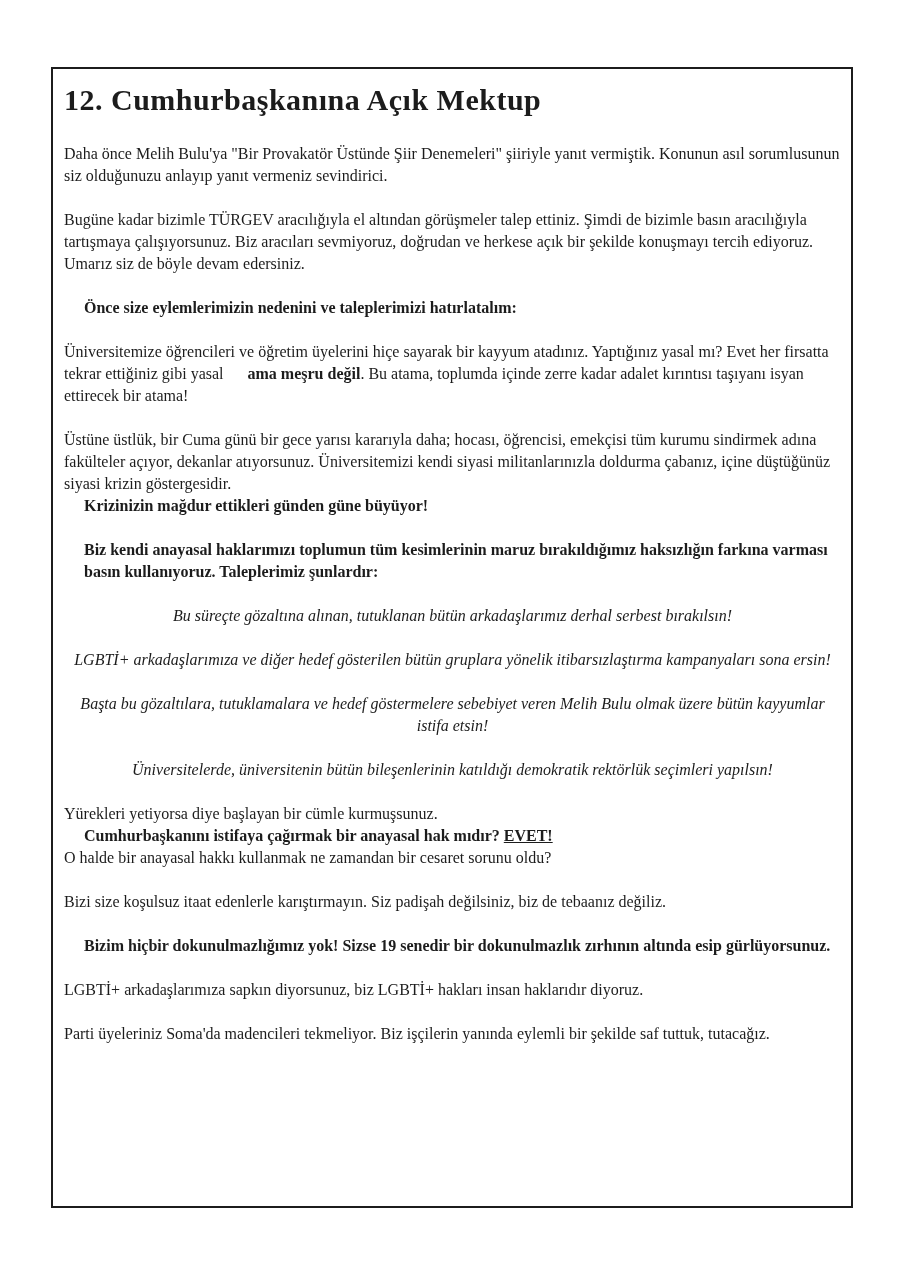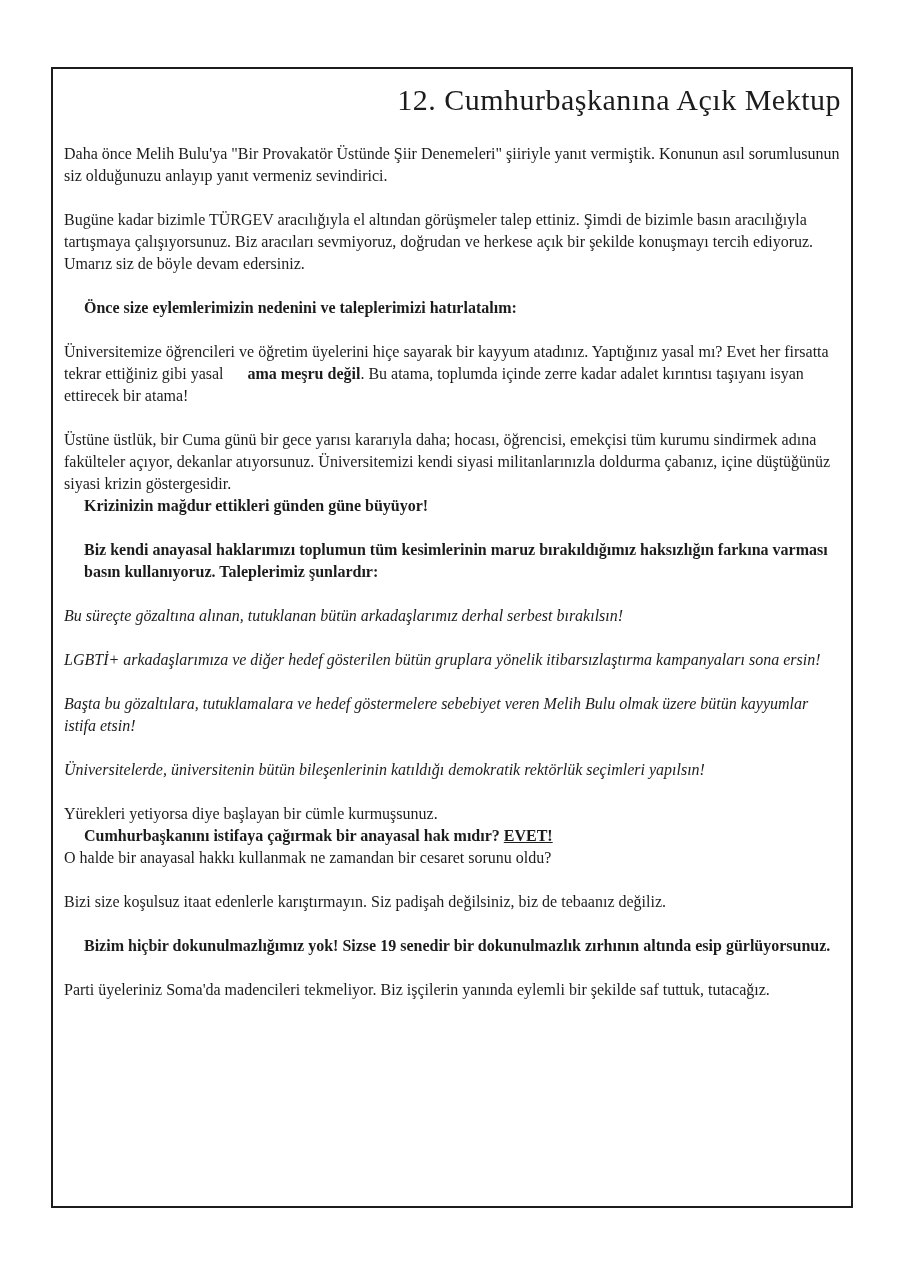--- a/index.html
+++ b/index.html
@@ -21,32 +21,32 @@
     top: 67px;
     width: 802px;
     height: 1141px;
     box-sizing: border-box;
     border: 2px solid #1c1c1c;
     background: #ffffff;
     padding: 10px 10px 0 11px;
   }
   .letter-title {
     font-size: 30px;
-    font-weight: normal;
-    text-align: right;
+    font-weight: bold;
+    text-align: left;
     margin: 4px 0 26px 0;
     letter-spacing: 0.5px;
   }
   .para {
     font-size: 16px;
     line-height: 22px;
     margin: 0 0 22px 0;
   }
   .bold   { font-weight: bold; margin-left: 20px; }
-  .italic { font-style: italic; }
+  .italic { font-style: italic; text-align: center; }
   .block  { display: block; font-family: Liberation Serif, serif; }
   .underline { text-decoration: underline; }
 </style>
 </head>
 <body>
 
 <div class="letter-box">
 
   <h1 class="letter-title">12. Cumhurbaşkanına Açık Mektup</h1>
 
@@ -78,16 +78,17 @@
       <span class="block bold"><span>Cumhurbaşkanını istifaya çağırmak bir anayasal hak mıdır? </span><span class="underline">EVET!</span></span>
       <span class="block">O halde bir anayasal hakkı kullanmak ne zamandan bir cesaret sorunu oldu?</span>
     </p>
 
   <p class="para">Bizi size koşulsuz itaat edenlerle karıştırmayın. Siz padişah değilsiniz, biz de tebaanız değiliz.</p>
 
 
   <p class="para bold">Bizim hiçbir dokunulmazlığımız yok! Sizse 19 senedir bir dokunulmazlık zırhının altında esip gürlüyorsunuz.</p>
 
 
+  <p class="para">LGBTİ+ arkadaşlarımıza sapkın diyorsunuz, biz LGBTİ+ hakları insan haklarıdır diyoruz.</p>
 
   <p class="para">Parti üyeleriniz Soma'da madencileri tekmeliyor. Biz işçilerin yanında eylemli bir şekilde saf tuttuk, tutacağız.</p>
 
 </div>
 
 </body></html>

